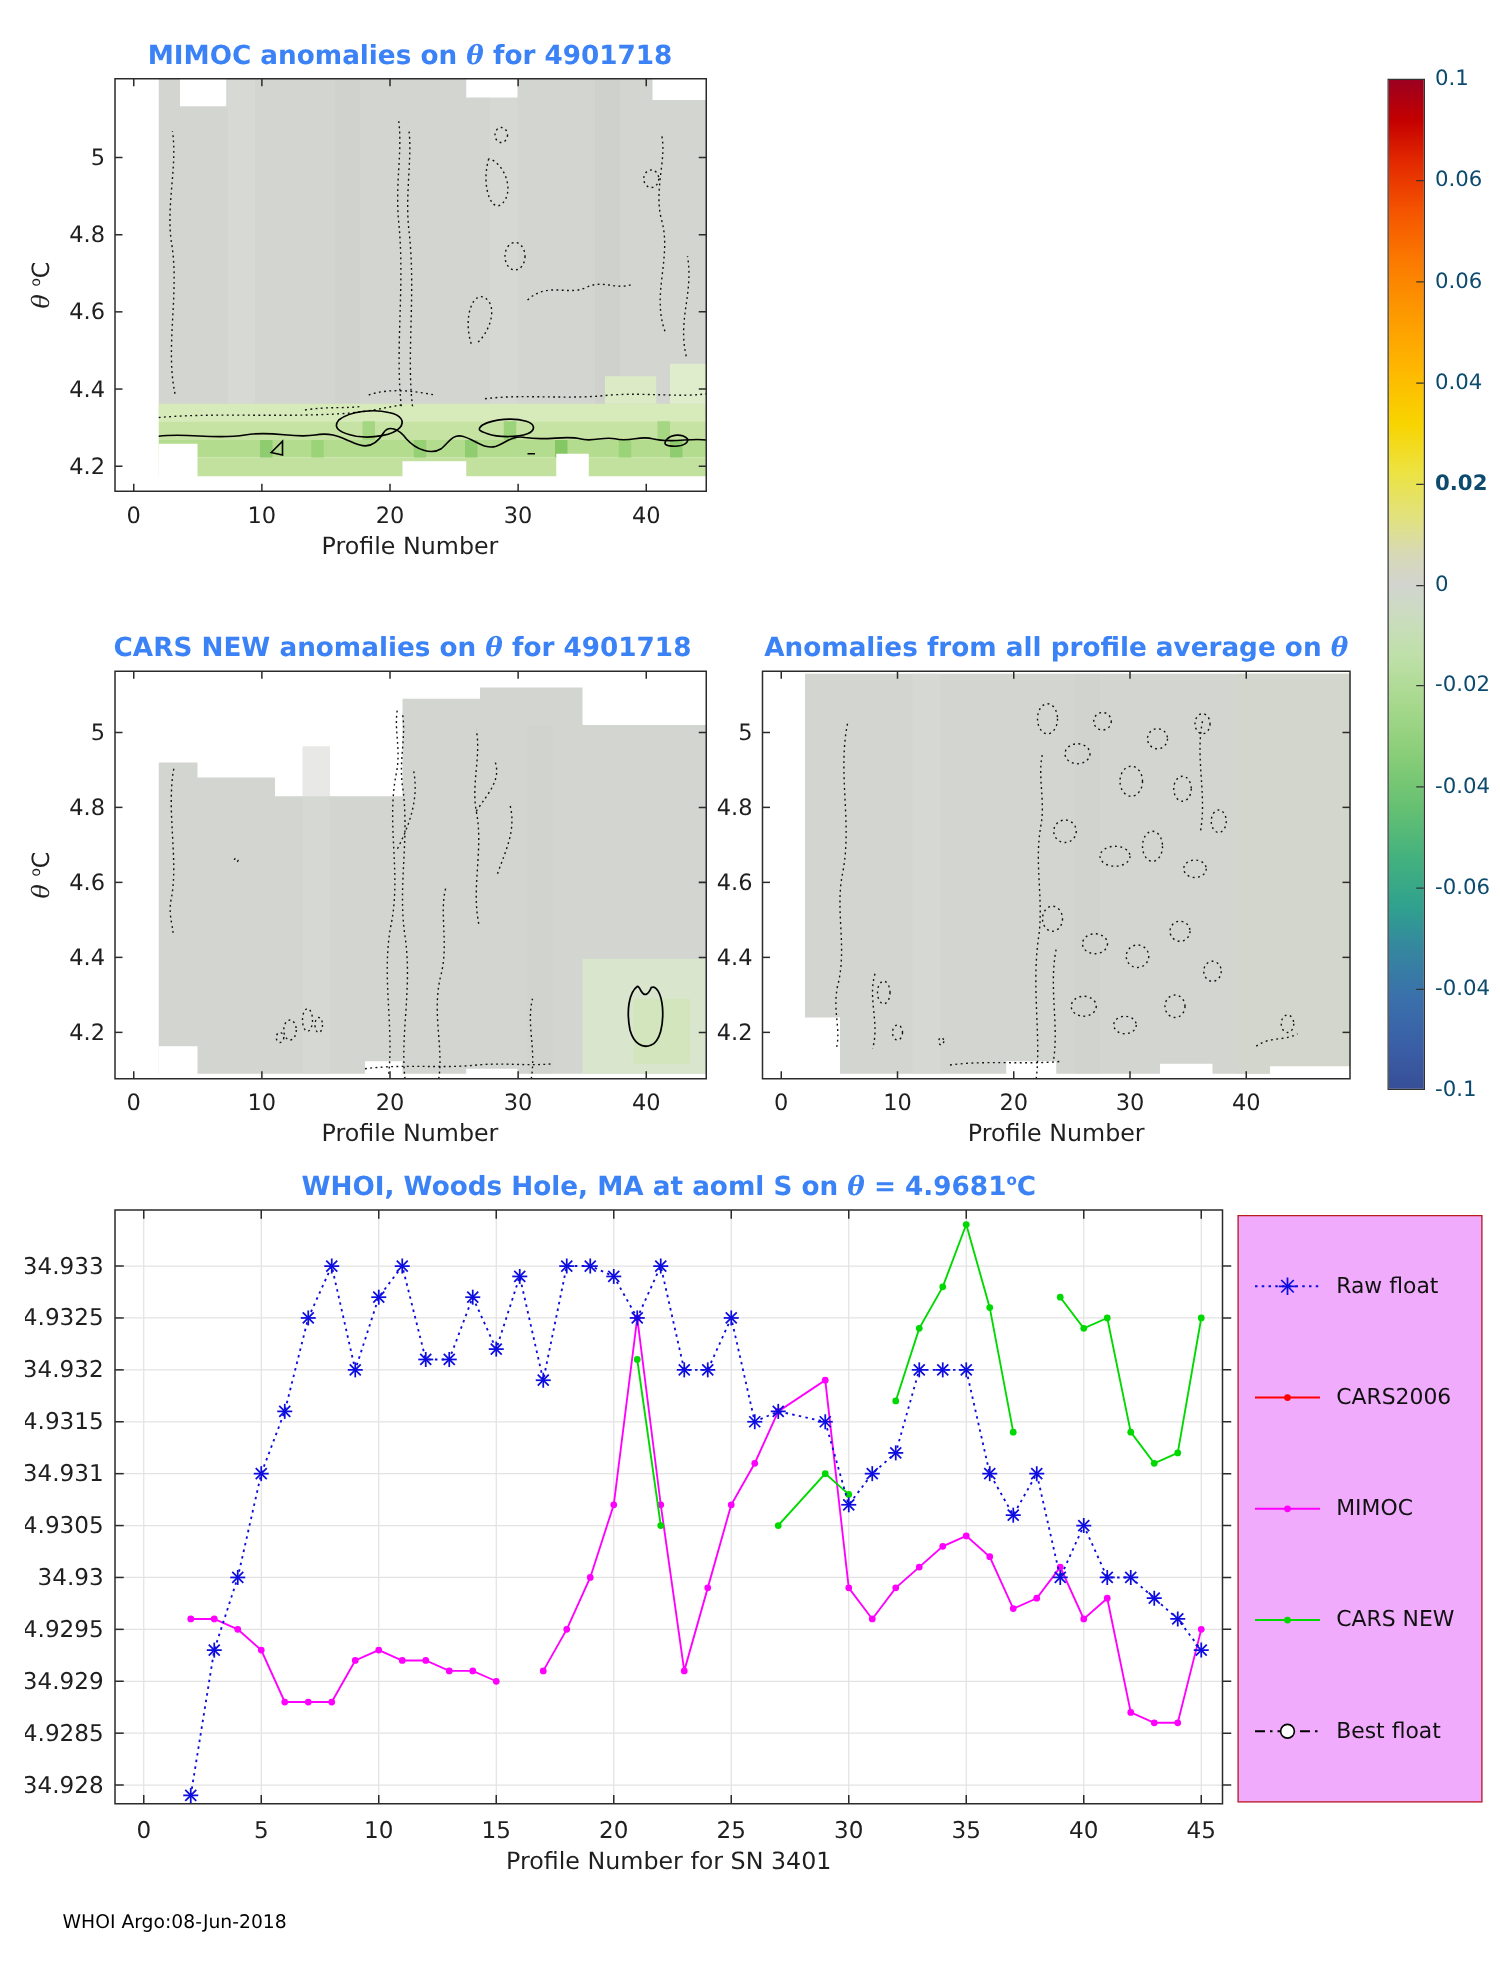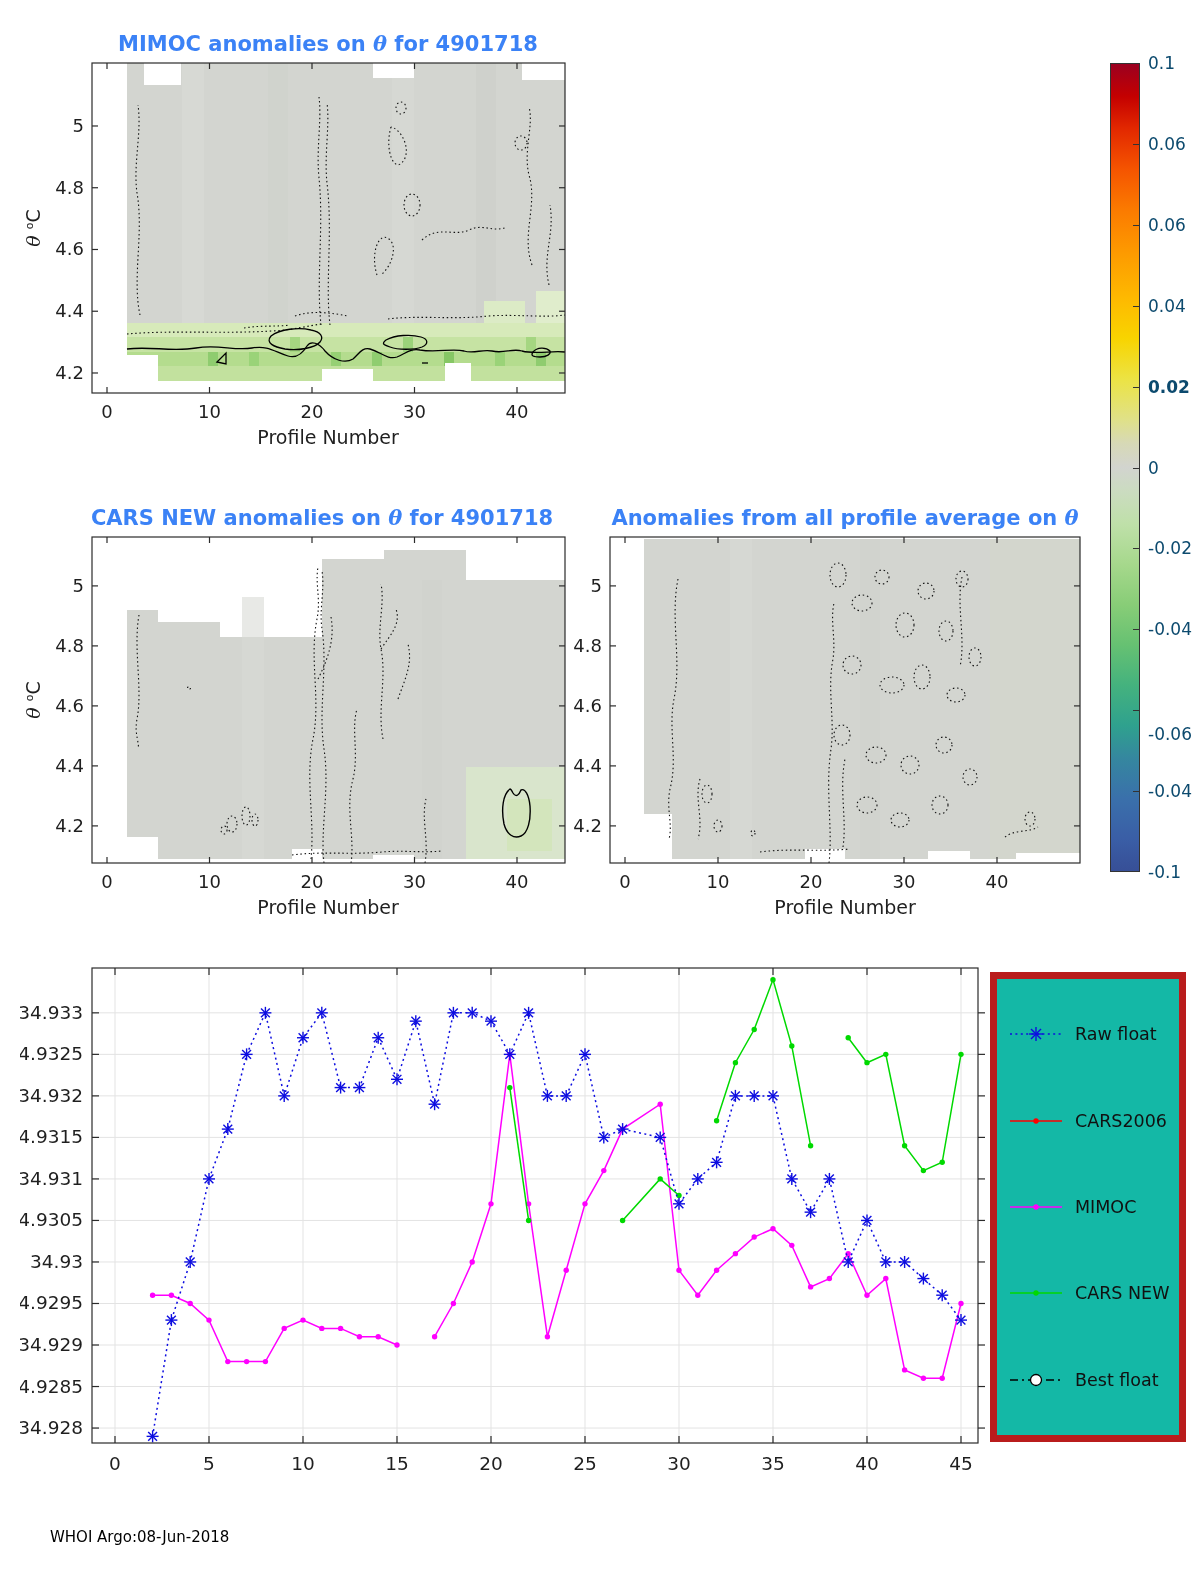--- a/index.html
+++ b/index.html
@@ -9,21 +9,21 @@
   .ptitle{font-weight:bold;font-size:21px;color:#3b82f6;text-align:center;white-space:nowrap;}
   .alabel{font-size:19px;color:#1f1f1f;text-align:center;white-space:nowrap;}
   .ylab{width:120px;height:26px;transform:rotate(-90deg);transform-origin:center;text-align:center;}
   .theta{font-style:italic;font-family:"DejaVu Serif","Liberation Serif",serif;}
   .sup{font-size:12px;vertical-align:super;}
   .supsm{font-size:11px;vertical-align:super;}
   .footer{font-size:15px;color:#000000;}
   .cb-lab{position:absolute;font-size:17px;color:#0c4a6e;white-space:nowrap;}
   .cb-tick{position:absolute;width:6px;height:1px;background:#333;}
   .legend-box{display:flex;flex-direction:column;justify-content:space-around;
-    padding:12px 4px 12px 10px;box-sizing:border-box;background:#14b8a6;border:7px solid #b91c1c;}
+    padding:12px 4px 12px 10px;box-sizing:border-box;background:#f0abfc;border:1px solid #b91c1c;}
   .legend-item{display:flex;align-items:center;gap:10px;}
   .legend-item span{font-size:17.5px;color:#111;white-space:nowrap;}
   svg text{font-family:"DejaVu Sans","Liberation Sans",sans-serif;}
 </style>
 </head>
 <body>
 
 <div class="page">
 
   <div class="abs ptitle" style="left:40px;top:31px;width:576px;">
@@ -315,27 +315,30 @@
       <div class="cb-lab" style="left: 1148px; top: 295.7px;">0.04</div>
       <div class="cb-tick" style="left: 1133px; top: 305.7px;"></div>
       <div class="cb-lab" style="left: 1148px; top: 376.6px; font-weight: bold;">0.02</div>
       <div class="cb-tick" style="left: 1133px; top: 386.6px;"></div>
       <div class="cb-lab" style="left: 1148px; top: 457.5px;">0</div>
       <div class="cb-tick" style="left: 1133px; top: 467.5px;"></div>
       <div class="cb-lab" style="left: 1148px; top: 538.4px;">-0.02</div>
       <div class="cb-tick" style="left: 1133px; top: 548.4px;"></div>
       <div class="cb-lab" style="left: 1148px; top: 619.3px;">-0.04</div>
       <div class="cb-tick" style="left: 1133px; top: 629.3px;"></div>
-      <div class="cb-lab" style="left: 1148px; top: 700.2px; margin-top: 24px;">-0.06</div>
+      <div class="cb-lab" style="left: 1148px; top: 700.2px;">-0.06</div>
       <div class="cb-tick" style="left: 1133px; top: 710.2px;"></div>
       <div class="cb-lab" style="left: 1148px; top: 781.1px;">-0.04</div>
       <div class="cb-tick" style="left: 1133px; top: 791.1px;"></div>
       <div class="cb-lab" style="left: 1148px; top: 862px;">-0.1</div>
     </div>
 
+  <div class="abs ptitle" style="left:135px;top:936px;width:800px;">
+    <span>WHOI, Woods Hole, MA at aoml S on </span><span class="theta">θ</span><span> = 4.9681</span><span class="sup">o</span><span>C</span>
+  </div>
 
   <svg id="svg-bot" class="abs" style="left:20px;top:955px;" width="985" height="555">
       <g>
         <line x1="95" y1="13" x2="95" y2="488" stroke="#e3e3e3" stroke-width="1"></line>
         <line x1="189" y1="13" x2="189" y2="488" stroke="#e3e3e3" stroke-width="1"></line>
         <line x1="283" y1="13" x2="283" y2="488" stroke="#e3e3e3" stroke-width="1"></line>
         <line x1="377" y1="13" x2="377" y2="488" stroke="#e3e3e3" stroke-width="1"></line>
         <line x1="471" y1="13" x2="471" y2="488" stroke="#e3e3e3" stroke-width="1"></line>
         <line x1="565" y1="13" x2="565" y2="488" stroke="#e3e3e3" stroke-width="1"></line>
         <line x1="659" y1="13" x2="659" y2="488" stroke="#e3e3e3" stroke-width="1"></line>
@@ -750,20 +753,21 @@
         <text x="63" y="396.00613999988843" text-anchor="end" font-size="18.5" fill="#1f1f1f">34.929</text>
         <line x1="72" y1="431.5266400000867" x2="79" y2="431.5266400000867" stroke="#2b2b2b" stroke-width="1.2"></line>
         <line x1="958" y1="431.5266400000867" x2="965" y2="431.5266400000867" stroke="#2b2b2b" stroke-width="1.2"></line>
         <text x="63" y="437.5266400000867" text-anchor="end" font-size="18.5" fill="#1f1f1f">34.9285</text>
         <line x1="72" y1="473.0471400002849" x2="79" y2="473.0471400002849" stroke="#2b2b2b" stroke-width="1.2"></line>
         <line x1="958" y1="473.0471400002849" x2="965" y2="473.0471400002849" stroke="#2b2b2b" stroke-width="1.2"></line>
         <text x="63" y="479.0471400002849" text-anchor="end" font-size="18.5" fill="#1f1f1f">34.928</text>
       </g>
     </svg>
 
+  <div class="abs alabel" style="left:335px;top:1478px;width:400px;">Profile Number for SN 3401</div>
 
   <div id="legend" class="abs legend-box" style="left:990px;top:972px;width:196px;height:470px;">
       <div class="legend-item">
         <svg width="58" height="22">
           <line x1="3" y1="11" x2="55" y2="11" stroke="#0d0de0" stroke-width="1.5" stroke-dasharray="2,3.4"></line>
           <g stroke="#0d0de0" stroke-width="1.4">
             <line x1="29" y1="4" x2="29" y2="18"></line>
             <line x1="22" y1="11" x2="36" y2="11"></line>
             <line x1="24" y1="6" x2="34" y2="16"></line>
             <line x1="24" y1="16" x2="34" y2="6"></line>

